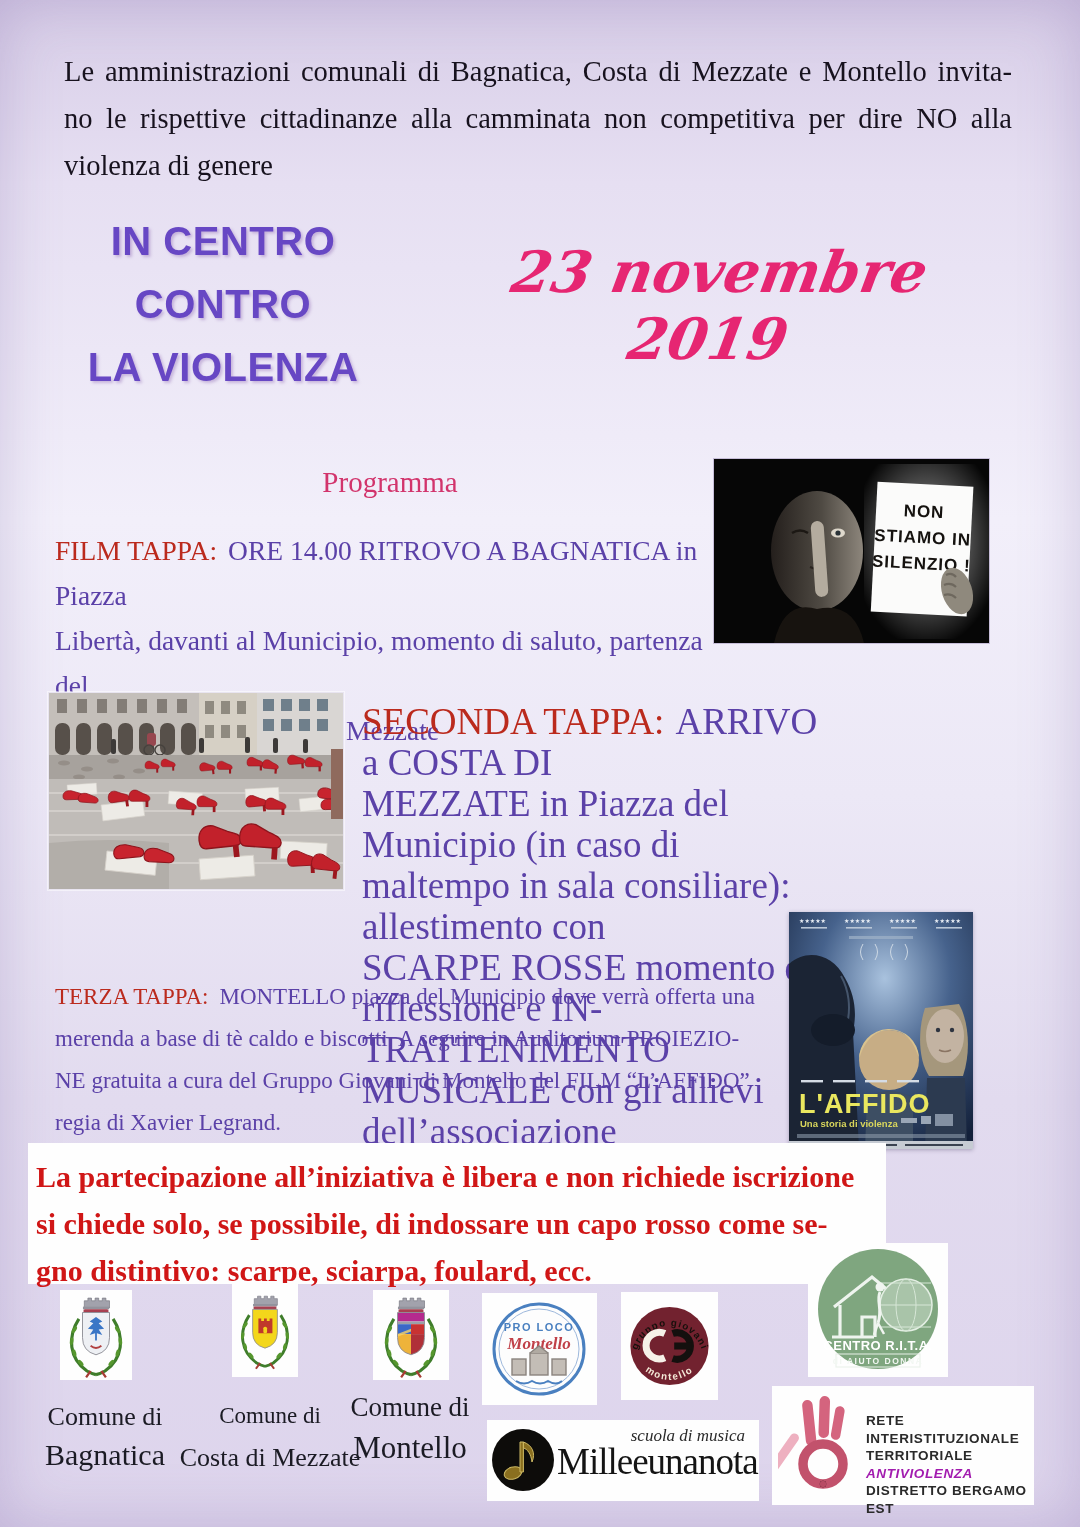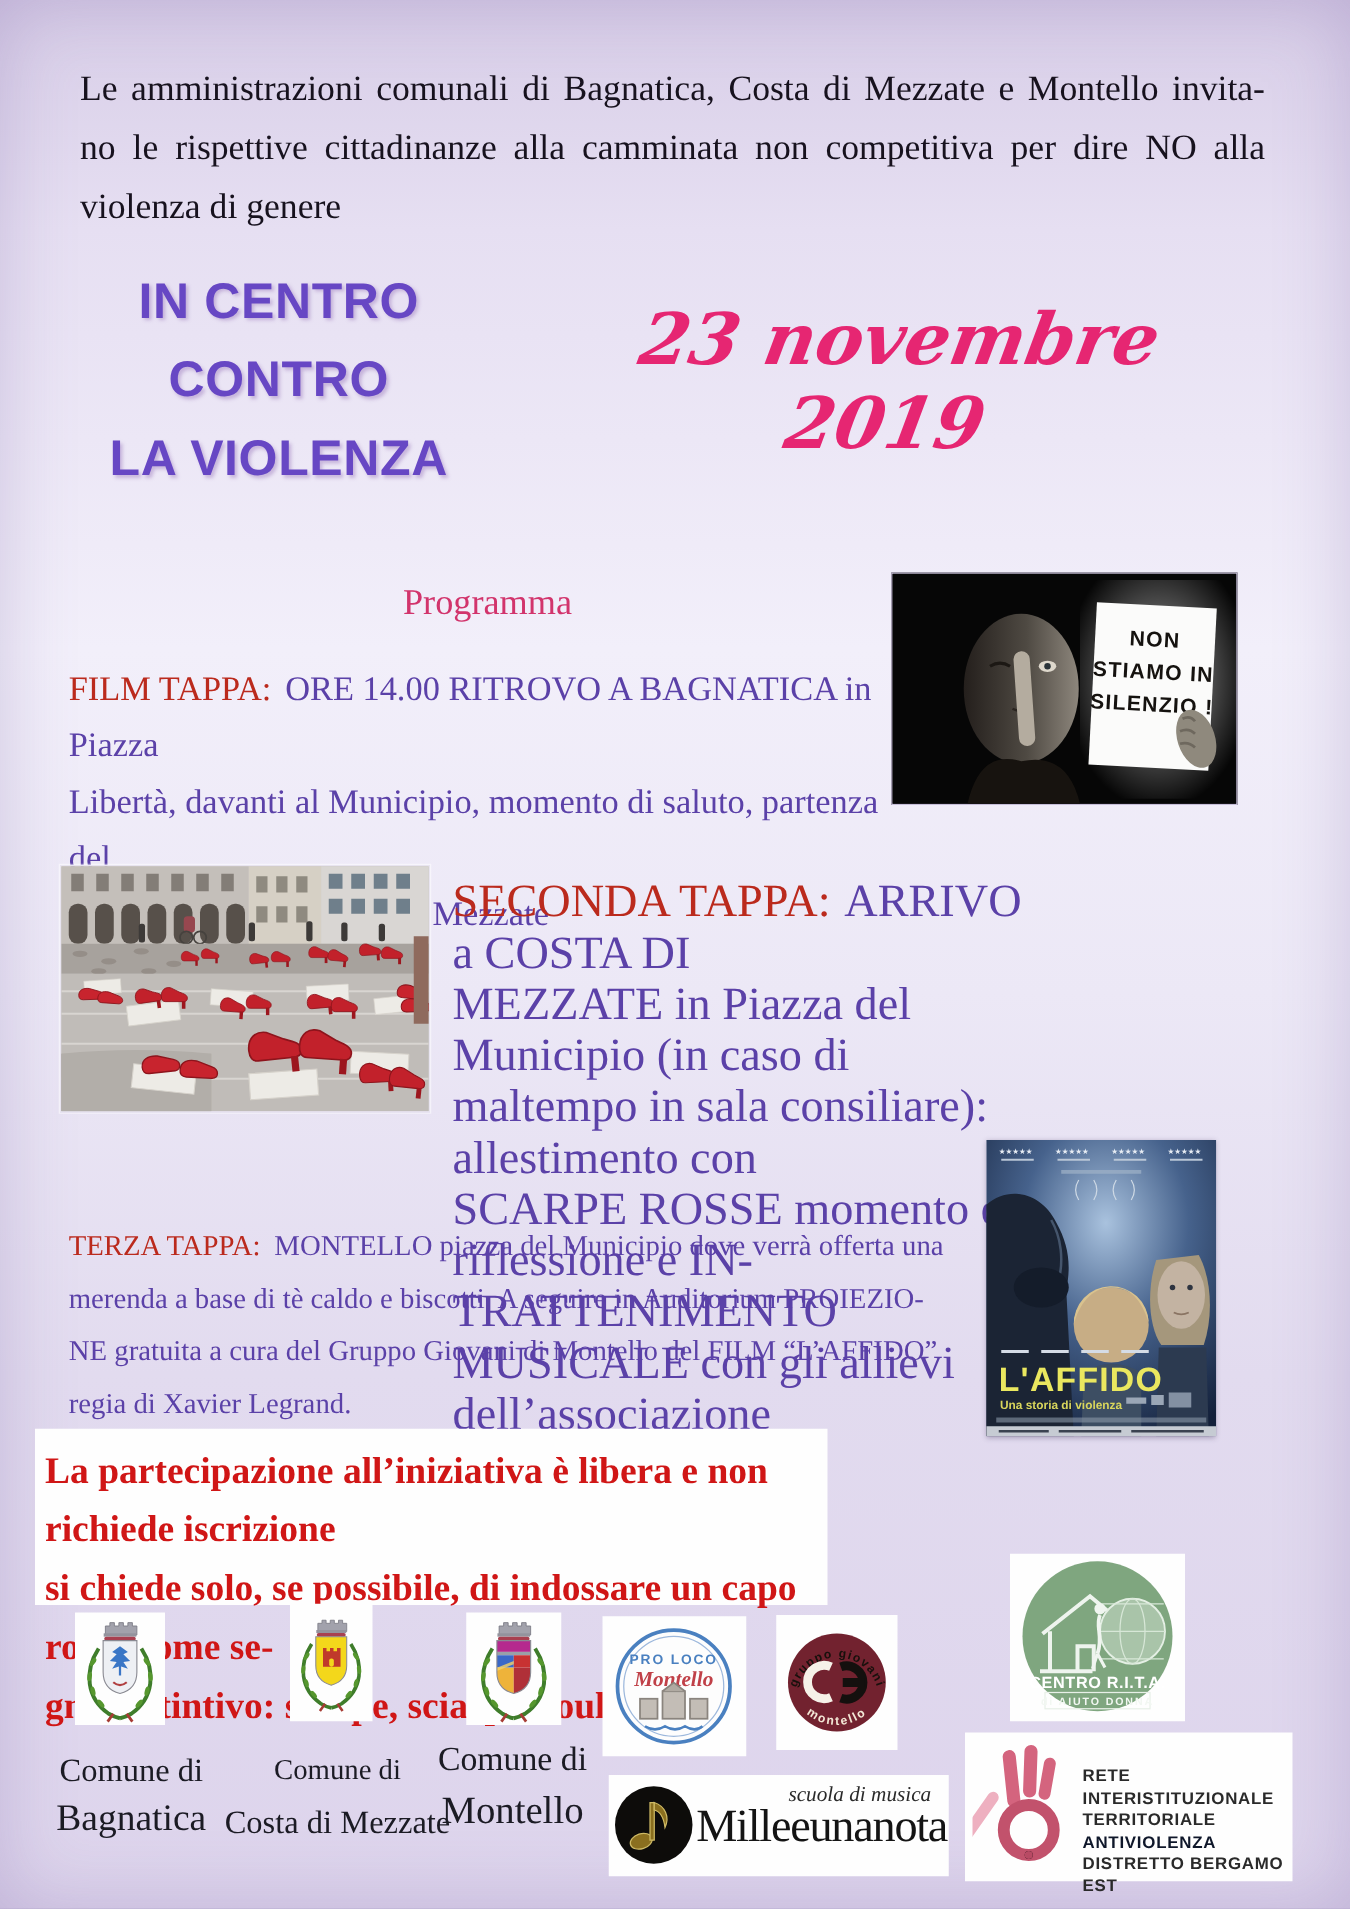--- a/index.html
+++ b/index.html
@@ -27,32 +27,32 @@
   .stop{color:#5b41a8;}
   .stop .lbl{color:#bb2a1d;margin-right:11px;}
   .stop1{left:55px;top:528px;width:680px;font-size:27.5px;line-height:45px;}
   .stop2{left:362px;top:701px;width:480px;font-size:37px;line-height:41px;}
   .stop3{left:55px;top:976px;width:770px;font-size:23px;line-height:42px;}
   
   .photo-silence{left:713px;top:458px;width:275px;height:184px;border:1px solid #c6bdd8;background:#000;}
   .photo-shoes{left:48px;top:692px;width:294px;height:196px;border:1px solid #e8e4f0;box-shadow:0 0 0 1px rgba(255,255,255,.5);}
   .poster-affido{left:789px;top:912px;width:184px;height:237px;box-shadow:0 1px 4px rgba(60,50,90,.35);}
   
-  .notice{left:28px;top:1143px;width:634px;height:141px;background:#fefefe;
+  .notice{left:28px;top:1143px;width:858px;height:141px;background:#fefefe;
     font-weight:bold;font-size:30px;line-height:47px;color:#d01616;padding:10px 8px 0 8px;box-sizing:border-box;}
   
   .card{position:absolute;background:#fefefe;}
   .comune-label{position:absolute;text-align:center;color:#1b1b24;}
   .c-prefix{font-size:26px;}
   .c-name{font-weight:normal;}
   .mln-school{position:absolute;right:14px;top:6px;font-style:italic;font-size:17px;color:#2a2a2a;}
   .mln-name{position:absolute;left:70px;top:20px;font-size:37px;color:#141414;letter-spacing:-1px;}
   .rete-text{position:absolute;left:94px;top:26px;font-family:"Liberation Sans",sans-serif;
     font-weight:bold;font-size:13.5px;line-height:17.5px;letter-spacing:.6px;color:#2a2a2a;}
-  .rete-text .pink{color:#0f172a;}
+  .rete-text .pink{color:#a21caf;font-style:italic;}
   svg text{font-family:"Liberation Sans",sans-serif;}
   svg .serif{font-family:"Liberation Serif",serif;}
 </style>
 </head>
 <body>
 
 <div class="poster">
 
   <div class="abs intro">
     <div class="j">Le amministrazioni comunali di Bagnatica, Costa di Mezzate e Montello invita-</div>

